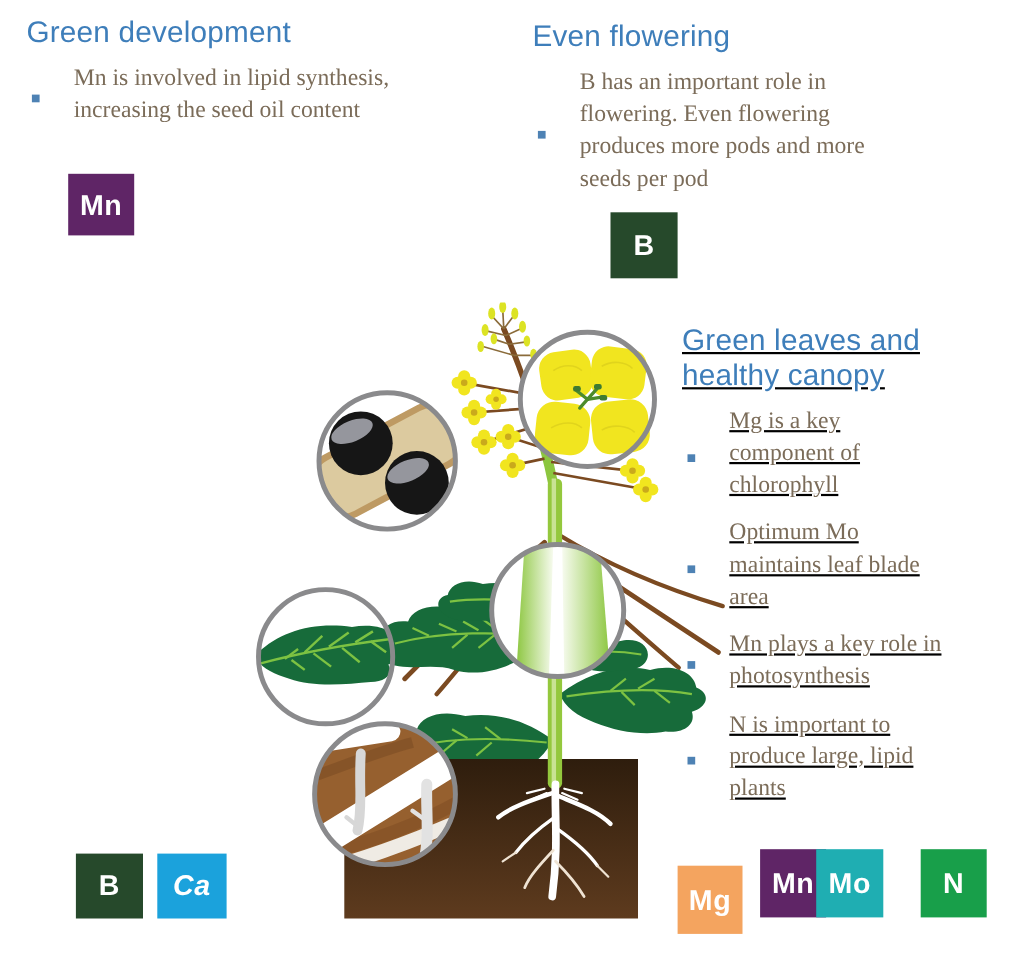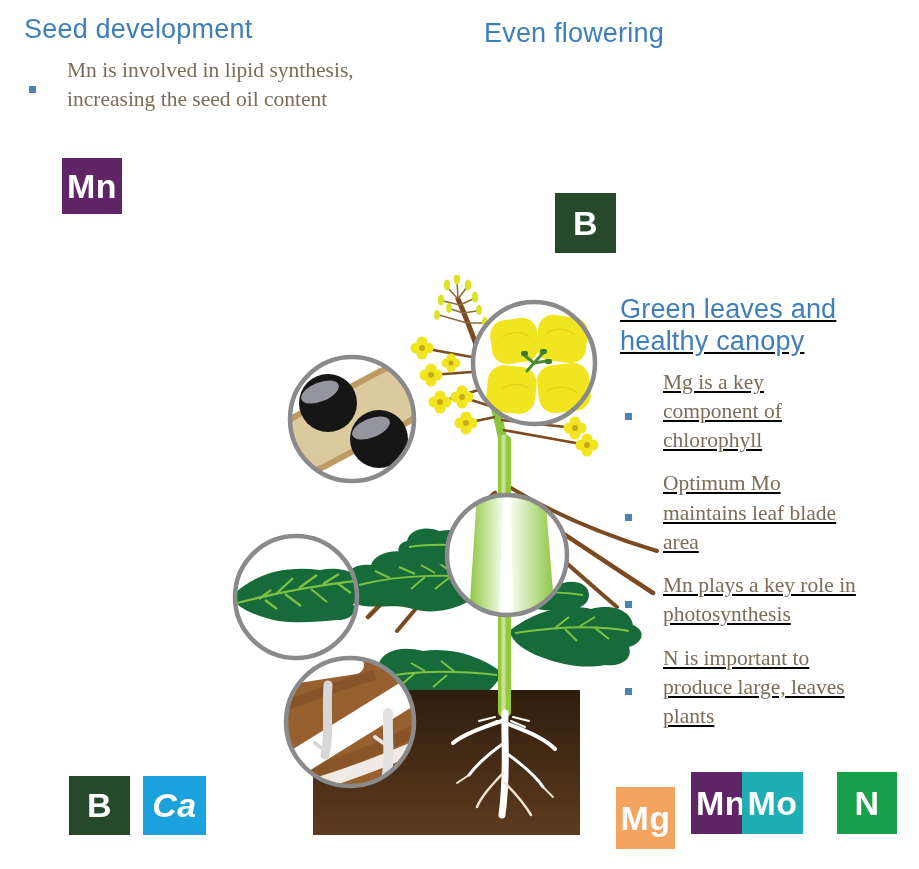--- a/index.html
+++ b/index.html
@@ -18,43 +18,52 @@
   ul.bullets li { display:flex; align-items:center; margin-bottom:14px; }
   ul.bullets .marker {
     flex:0 0 auto; width:7px; height:7px; background:#4E82B4; margin-top:9px; margin-left:5px;
   }
   ul.bullets .btext {
     font-family:"Liberation Serif", serif; font-size:21.5px; line-height:1.36;
     color:#7B6C59; white-space:pre-line; margin-left:31px;
   }
   .badge {
     position:absolute; display:flex; align-items:center; justify-content:center;
-    color:#ffffff; font-weight:bold; font-size:34px;
+    color:#ffffff; font-weight:bold; font-size:26px;
     font-family:"Liberation Sans", sans-serif; letter-spacing:0.5px;
   }
   #plant-art { position:absolute; left:225px; top:275px; width:460px; height:570px; }
 </style>
 </head>
 <body>
 
 <div id="page">
 
   <div class="section" style="left:24px; top:14px; width:430px;">
-    <h2>Seed development</h2>
+    <h2>Green development</h2>
     <ul class="bullets">
       <li>
         <span class="marker"></span>
         <span class="btext">Mn is involved in lipid synthesis,
 increasing the seed oil content</span>
       </li>
     </ul>
   </div>
 
   <div class="section" style="left:484px; top:18px; width:360px;">
     <h2>Even flowering</h2>
+    <ul class="bullets">
+      <li>
+        <span class="marker"></span>
+        <span class="btext">B has an important role in
+flowering. Even flowering
+produces more pods and more
+seeds per pod</span>
+      </li>
+    </ul>
   </div>
 
   <div class="section" style="left:620px; top:294px; width:285px;text-decoration:underline;">
     <h2>Green leaves and
 healthy canopy</h2>
     <ul class="bullets">
       <li>
         <span class="marker"></span>
         <span class="btext">Mg is a key
 component of
@@ -67,21 +76,21 @@
 area</span>
       </li>
       <li>
         <span class="marker"></span>
         <span class="btext">Mn plays a key role in
 photosynthesis</span>
       </li>
       <li>
         <span class="marker"></span>
         <span class="btext">N is important to
-produce large, leaves
+produce large, lipid
 plants</span>
       </li>
     </ul>
   </div>
 
 
   <div class="badge" style="left: 62px; top: 158px; width: 60px; height: 56px; background: rgb(95, 37, 102);">Mn</div>
 
   <div class="badge" style="left: 555px; top: 193px; width: 61px; height: 60px; background: rgb(38, 73, 43);">B</div>
 

